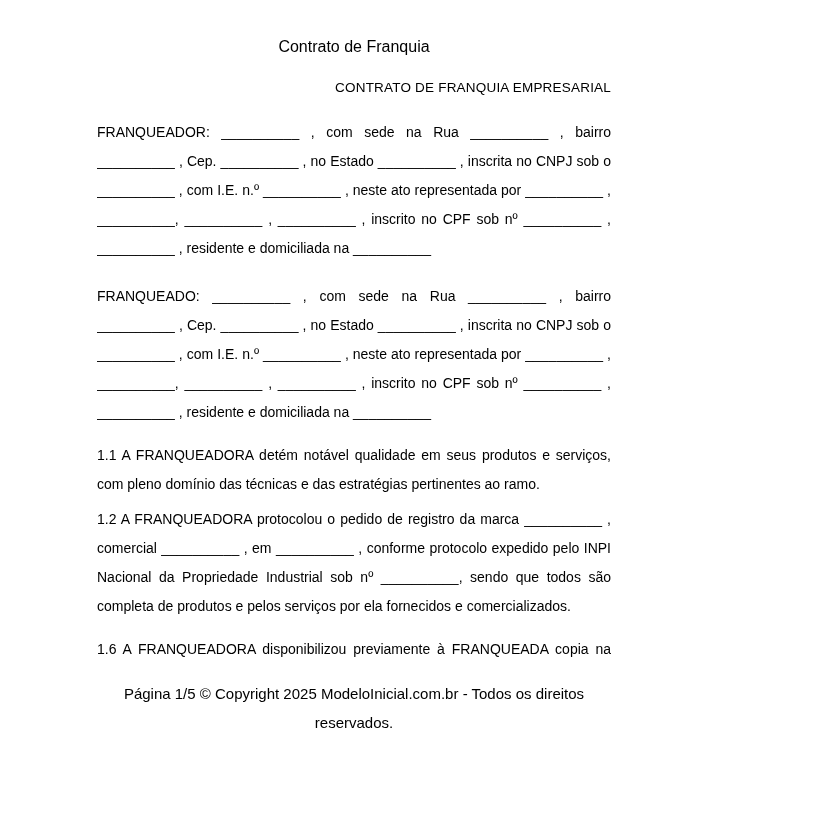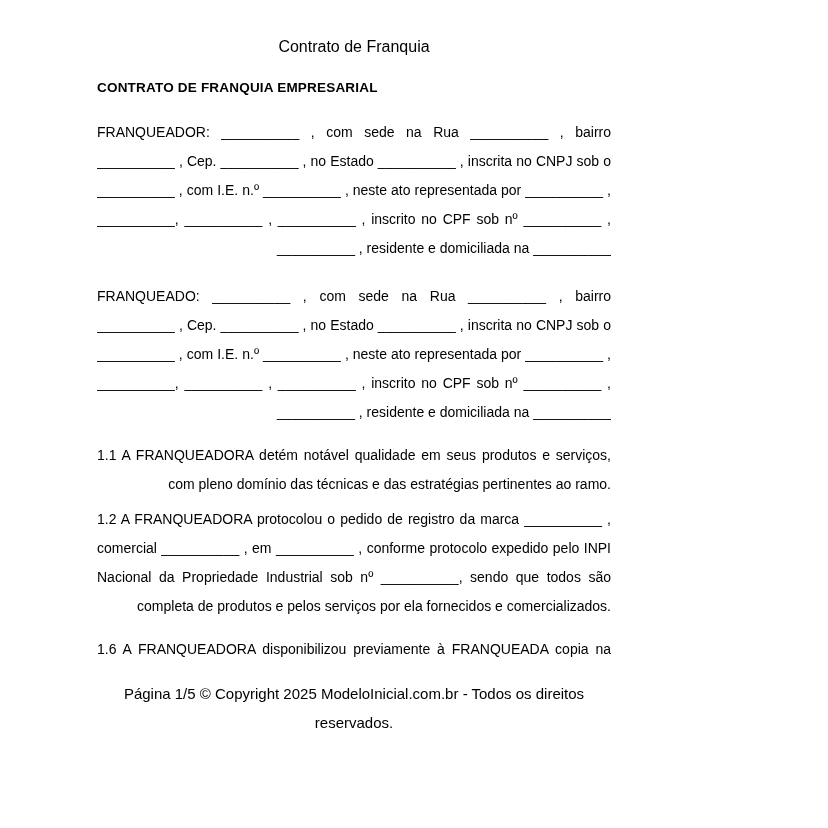--- a/index.html
+++ b/index.html
@@ -18,31 +18,30 @@
   }
   .doc-title {
     margin-top: 36px;
     font-size: 16px;
     line-height: 22px;
     text-align: center;
   }
   .doc-heading {
     margin-top: 20px;
     font-size: 13.5px;
-    font-weight: bold;
+    font-weight: normal;
     letter-spacing: 0.2px;
     line-height: 20px;
-    text-align: left;
+    text-align: right;
   }
   .para { font-size: 14px; }
   .line {
     line-height: 29px;
     height: 29px;
     overflow: hidden;
-    text-align: right;
   }
   
   .j {
     text-align: justify;
     text-align-last: justify;
   }
   #para-franqueador { margin-top: 20px; }
   #para-franqueado  { margin-top: 19px; }
   .clause-heading {
     margin-top: 26px;

